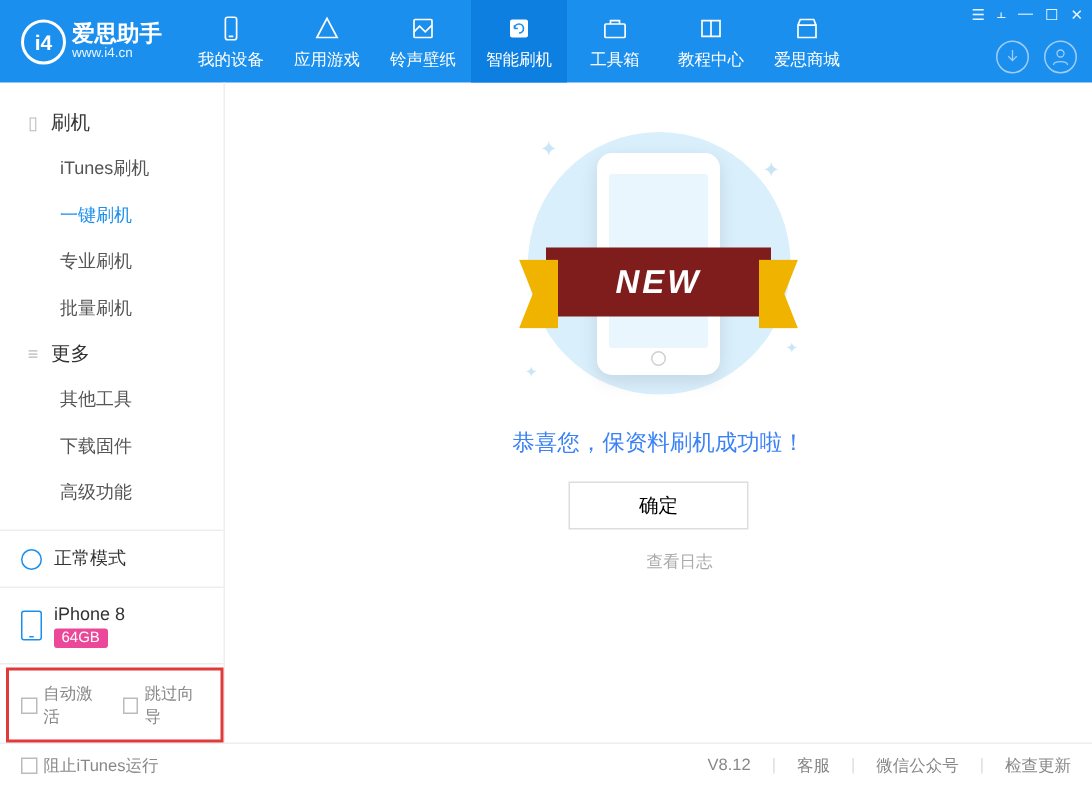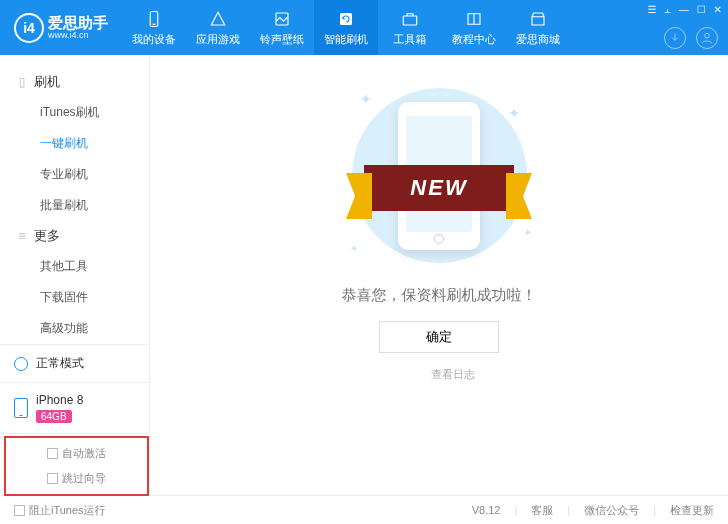--- a/index.html
+++ b/index.html
@@ -33,37 +33,37 @@
 .side-bottom { margin-top: auto; border-top: 1px solid #eee; }
 .mode-row, .device-row { padding: 10px 14px; display: flex; align-items: center; gap: 8px; border-bottom: 1px solid #eee; }
 .mode-row .refresh { width:14px;height:14px;border:1.5px solid #1b8fee;border-radius:50%;position:relative;}
 .device-row .phone-ic { width: 14px; height: 20px; border: 1.5px solid #1b8fee; border-radius: 2px; position: relative; }
 .device-row .phone-ic::after { content: ""; position: absolute; bottom: 1px; left: 50%; width: 3px; height: 1.5px; background: #1b8fee; transform: translateX(-50%); }
 .device-row .dev-info { display: flex; flex-direction: column; gap: 3px; }
 .device-row .dev-name { color: #333; font-size: 12px; font-weight: 500; }
 .badge { background: #ec4899; color: #fff; font-size: 10px; padding: 1px 5px; border-radius: 2px; width: fit-content; }
 
 .chk-row { padding: 8px 8px; display: flex; align-items: center; gap: 10px; }
-.chk-row.red-border { border: 2px solid #e03a3a; margin: 2px 0 0 4px; flex-direction: column; }
+.chk-row.red-border { border: 2px solid #e03a3a; margin: 2px 0 0 4px; }
 .chk { display: flex; align-items: center; gap: 4px; color: #888; font-size: 11px; cursor: pointer; }
 .chk .box { width: 11px; height: 11px; border: 1px solid #bbb; }
 
 .content { flex: 1; display: flex; flex-direction: column; align-items: center; padding-top: 28px; position: relative; }
 .illus { width: 230px; height: 185px; position: relative; display: flex; align-items: center; justify-content: center; }
 .ill-circle { width: 175px; height: 175px; background: #d9effb; border-radius: 50%; position: absolute; }
 .spark { position: absolute; color: #c8e6f6; font-size: 14px; }
 .ill-phone { width: 82px; height: 148px; background: #fff; border-radius: 10px; position: relative; z-index: 2; box-shadow: 0 4px 12px rgba(0,0,0,.1); }
 .ill-phone::before { content: ""; position: absolute; top: 14px; left: 8px; right: 8px; bottom: 18px; background: #eaf6fd; border-radius: 2px; }
 .ill-phone::after { content: ""; position: absolute; bottom: 6px; left: 50%; width: 8px; height: 8px; border: 1.5px solid #d0d0d0; border-radius: 50%; transform: translateX(-50%); }
 .ribbon { position: absolute; z-index: 3; width: 150px; height: 46px; background: #7f1d1d; display: flex; align-items: center; justify-content: center; color: #fff; font-weight: bold; font-size: 22px; font-style: italic; letter-spacing: 2px; top: 82px; }
 .ribbon::before, .ribbon::after { content: ""; position: absolute; top: 8px; width: 26px; height: 46px; background: #f0b400; z-index: -1; }
 .ribbon::before { left: -18px; clip-path: polygon(0 0, 100% 0, 100% 100%, 0 100%, 35% 50%); }
 .ribbon::after { right: -18px; clip-path: polygon(0 0, 100% 0, 65% 50%, 100% 100%, 0 100%); }
 
-.success-text { margin-top: 18px; font-size: 15px; color: #737373; }
+.success-text { margin-top: 18px; font-size: 15px; color: #3b82f6; }
 .confirm-btn { margin-top: 16px; width: 120px; height: 32px; border: 1px solid #ddd; background: #fff; font-size: 13px; color: #000000; cursor: pointer; }
 .log-link { margin-top: 14px; font-size: 11px; color: #aaa; cursor: pointer; margin-left: 28px; }
 
 .footer { height: 29px; border-top: 1px solid #eee; display: flex; padding: 0 14px; font-size: 11px; color: #888; }
 .footer .f-chk { display: flex; align-items: center; gap: 4px; }
 .footer .f-chk .box { width: 11px; height: 11px; border: 1px solid #bbb; }
 .footer .spacer { flex: 1; }
 .footer .f-links { display: flex; align-items: center; gap: 14px; }
 .footer .sep { color: #ddd; }
 </style>

